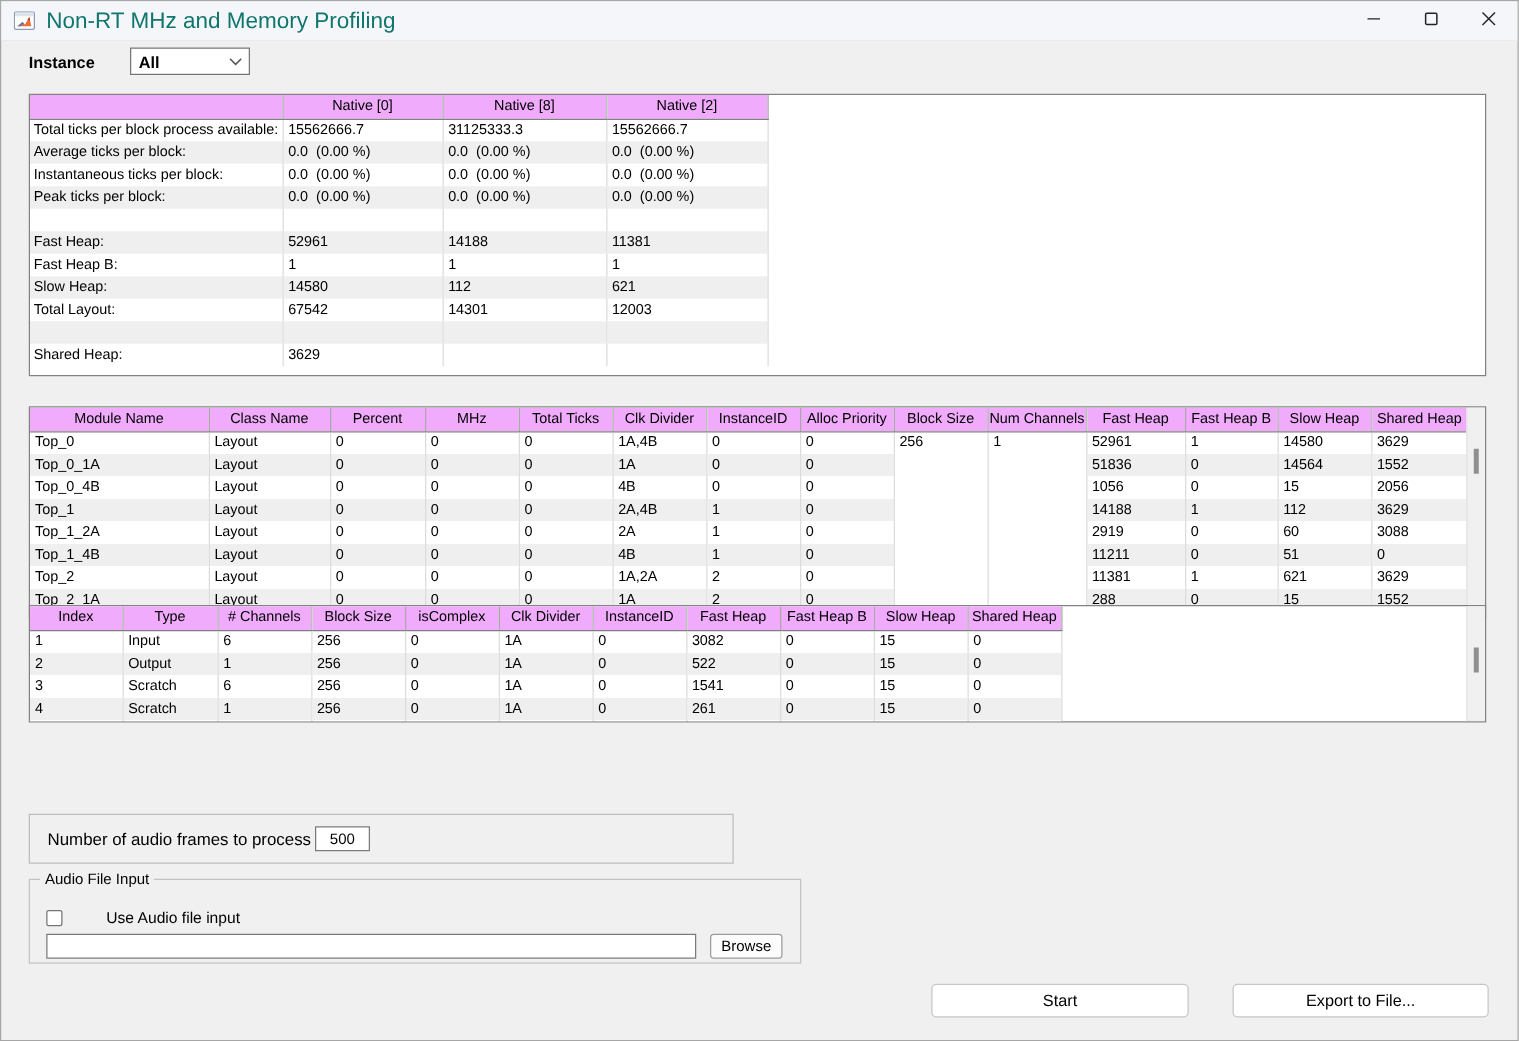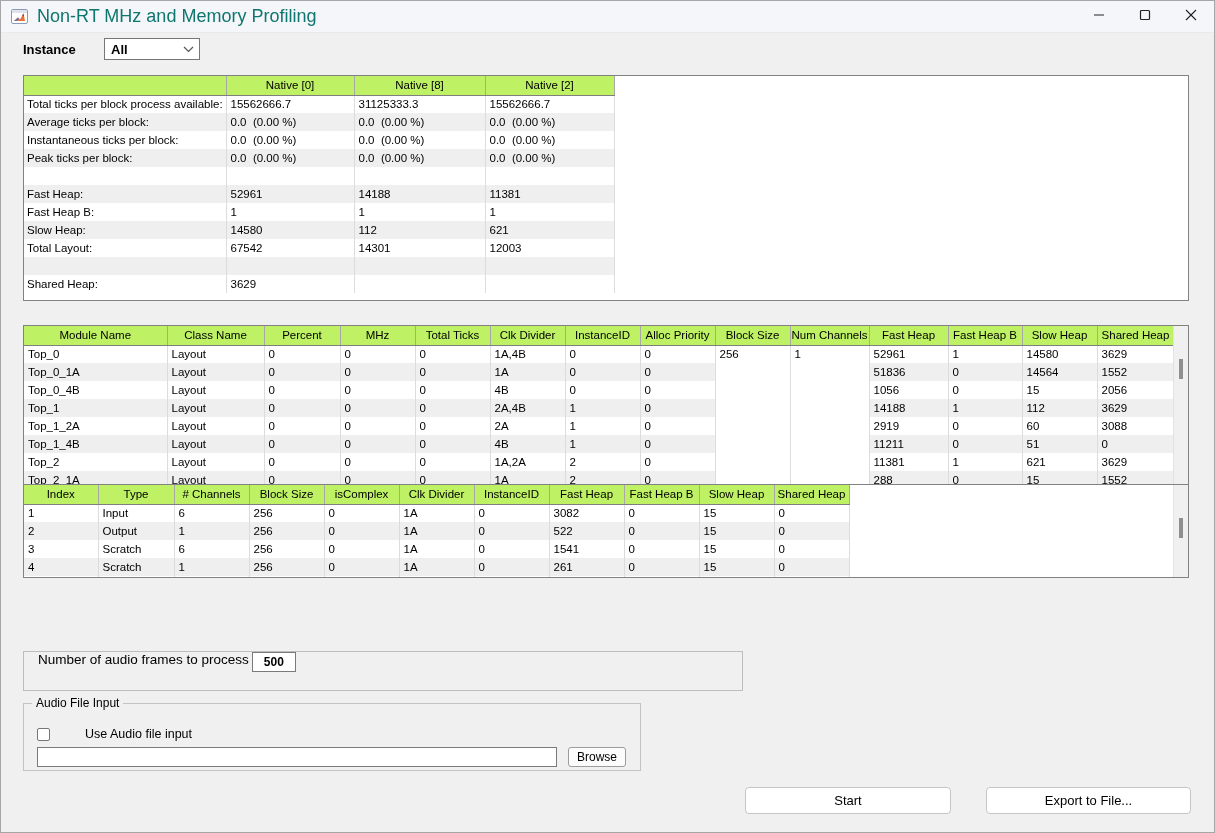--- a/index.html
+++ b/index.html
@@ -31,48 +31,48 @@
   
   .panel { position:absolute; background:#fff; border:1px solid #828282; overflow:hidden; }
   #panel-summary { left:22px; top:74px;  width:1166px; height:226px; }
   #panel-modules { left:22px; top:324px; width:1166px; height:169px; }
   #panel-buffers { left:22px; top:483px; width:1166px; height:94px; }
   table { border-collapse:collapse; table-layout:fixed; font-size:11.5px; }
   #summary-table { width:590px; }
   #module-table  { width:1150px; }
   #buffer-table  { width:825px; }
   th {
-    height:19px; background:#bef264; font-weight:normal; text-align:center;
+    height:19px; background:#f0abfc; font-weight:normal; text-align:center;
     border-right:1px solid #a8a8a8; border-bottom:1px solid #7f7f7f;
     padding:0 1px; overflow:hidden; white-space:nowrap;
   }
   td {
     height:18px; padding:0 2px 0 4px; overflow:hidden; white-space:pre;
     border-right:1px solid #dcdcdc; background:#fff;
   }
   tbody tr:nth-child(even) td { background:#efefef; }
   table td.cw { background:#fff !important; }
   td.lbl { padding-left:3px; }
   
   .vscroll {
     position:absolute; top:0; right:0; width:15px; height:100%;
     background:#f0f0f0; border-left:1px solid #e2e2e2;
   }
   .vthumb { position:absolute; left:5px; top:33px; width:4px; height:20px; background:#8f8f8f; }
   
   .frames-panel {
-    position:absolute; left:22px; top:650px; width:720px; height:40px;
+    position:absolute; left:22px; top:650px; width:564px; height:40px;
     background:#f0f0f0; border:1px solid #bdbdbd;
-    display:flex; align-items:flex-start;
+    display:flex; align-items:center;
   }
   .frames-label { font-size:13.5px; margin-left:14px; white-space:nowrap; }
   .frames-input {
     width:44px; height:20px; margin-left:3px;
     background:#fff; border:1px solid #7a7a7a;
-    font-family:inherit; font-size:12px; text-align:center; color:#000;font-weight:bold;
+    font-family:inherit; font-size:12px; text-align:center; color:#000;
   }
   
   .groupbox { position:absolute; left:22px; top:702px; width:618px; height:68px; border:1px solid #c3c3c3; }
   .groupbox-title { position:absolute; top:-8px; left:8px; background:#f0f0f0; padding:0 4px; font-size:12px; white-space:nowrap; }
   .checkbox-row { position:absolute; left:13px; top:23px; display:flex; align-items:center;gap:27px; }
   .checkbox { width:13px; height:13px; background:#fff; border:1px solid #767676; border-radius:2px; flex:0 0 auto; }
   .checkbox-label { font-size:12.5px; margin-left:8px; white-space:nowrap; }
   .file-input {
     position:absolute; left:13px; top:43px; width:520px; height:20px;
     background:#fff; border:1px solid #7a7a7a;

